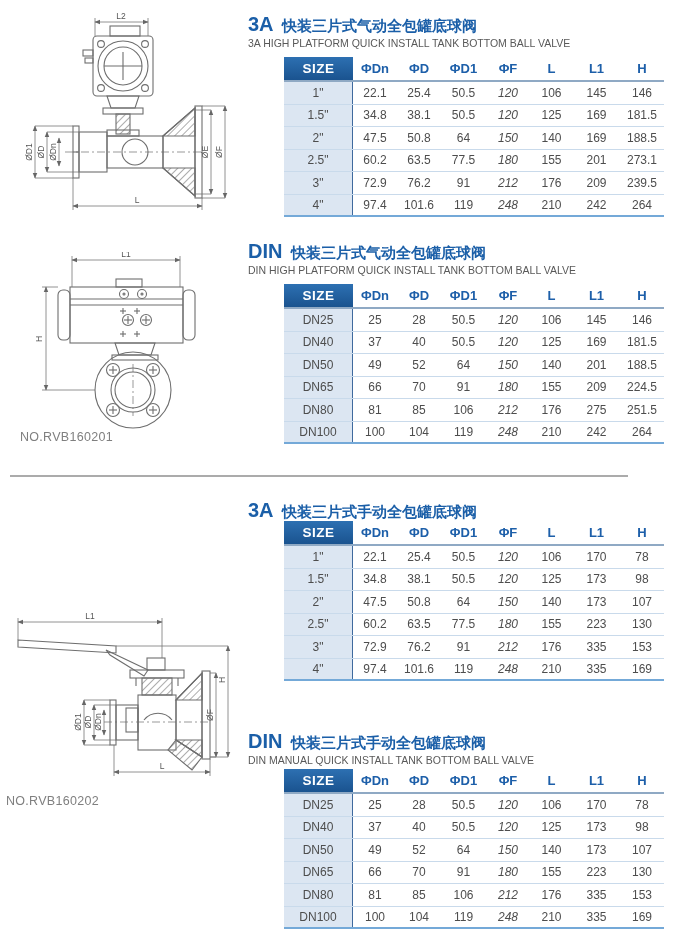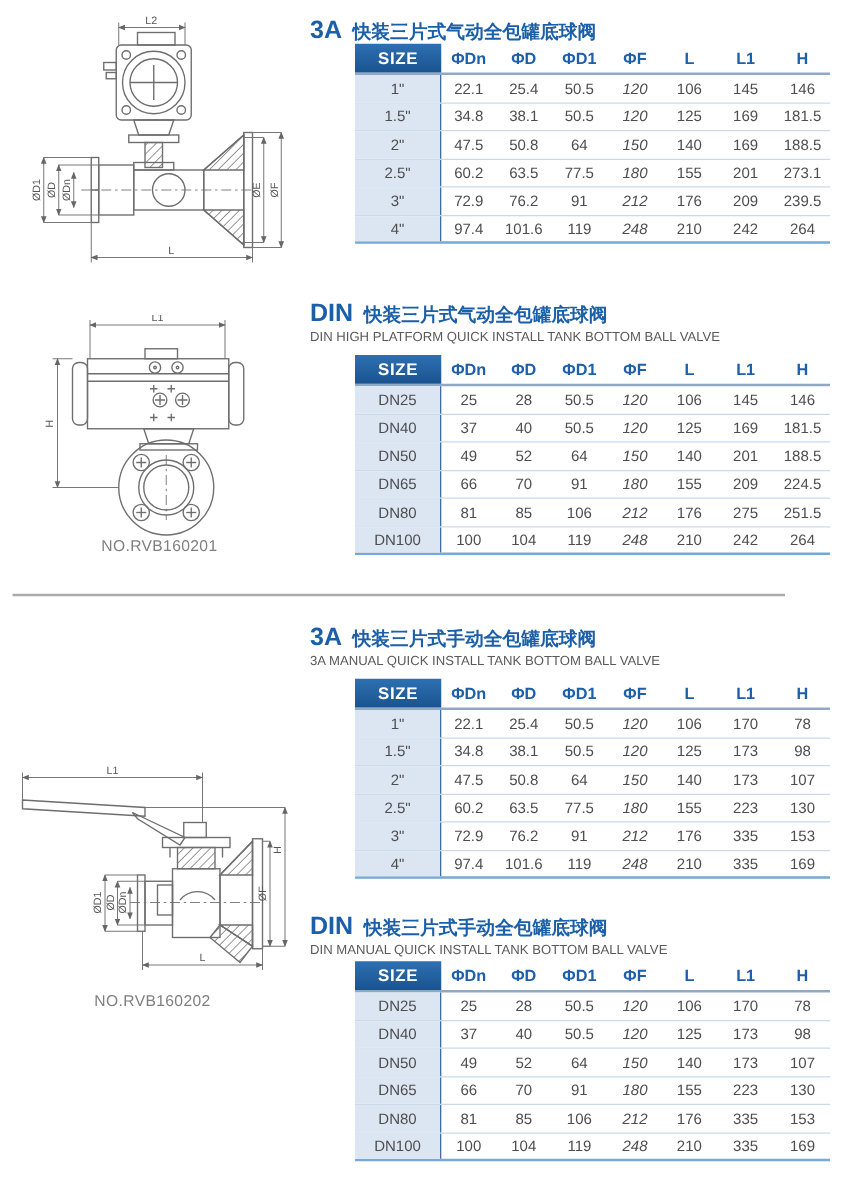--- a/index.html
+++ b/index.html
@@ -39,21 +39,21 @@
   .tr .td:nth-child(3){width:44px;}
   .tr .td:nth-child(4){width:45px;}
   .tr .td:nth-child(5){width:44px;font-style:italic;}
   .tr .td:nth-child(6){width:43px;}
   .tr .td:nth-child(7){width:47px;}
   .tr .td:nth-child(8){width:44px;text-align:center;}
   
   .drawing{position:absolute;}
   .drawing svg{display:block;}
   .dim-text{font-family:"Liberation Sans","DejaVu Sans",sans-serif;font-size:8.5px;fill:#555;}
-  .caption{position:absolute;font-size:12.5px;color:#7f7f7f;text-align:center;letter-spacing:.3px;}
+  .caption{position:absolute;font-size:12.5px;color:#7f7f7f;text-align:left;letter-spacing:.3px;}
   .divider{position:absolute;left:10px;top:475px;width:618px;height:2px;background:#ababab;}
 </style>
 </head>
 <body>
 
 <div class="page">
 
   <div class="drawing" style="left:15px;top:12px;">
     <svg width="220" height="205" viewBox="0 0 220 205">
       <defs>
@@ -264,20 +264,21 @@
       <text class="dim-text" x="156" y="169" text-anchor="middle">L</text>
     </svg>
     <div class="caption" style="left:0;top:194px;width:232px;position:absolute;">NO.RVB160202</div>
   </div>
 
   <div class="tblock" style="left:248px;top:14px;">
     <div class="title">
       <span class="prefix">3A</span>
       <span class="cn">快装三片式气动全包罐底球阀</span>
     </div>
+    <div class="subtitle">3A HIGH PLATFORM QUICK INSTALL TANK BOTTOM BALL VALVE</div>
     <div class="spec">
       <div class="t-head">
           <div class="th th-size">SIZE</div>
           <div class="th">ΦDn</div>
           <div class="th">ΦD</div>
           <div class="th">ΦD1</div>
           <div class="th">ΦF</div>
           <div class="th">L</div>
           <div class="th">L1</div>
           <div class="th">H</div>
@@ -429,21 +430,20 @@
     </div>
   </div>
 
   <div class="divider"></div>
 
   <div class="tblock" style="left:248px;top:500px;">
     <div class="title">
       <span class="prefix">3A</span>
       <span class="cn">快装三片式手动全包罐底球阀</span>
     </div>
-    <div class="subtitle">3A MANUAL QUICK INSTALL TANK BOTTOM BALL VALVE</div>
     <div class="spec">
       <div class="t-head">
           <div class="th th-size">SIZE</div>
           <div class="th">ΦDn</div>
           <div class="th">ΦD</div>
           <div class="th">ΦD1</div>
           <div class="th">ΦF</div>
           <div class="th">L</div>
           <div class="th">L1</div>
           <div class="th">H</div>

